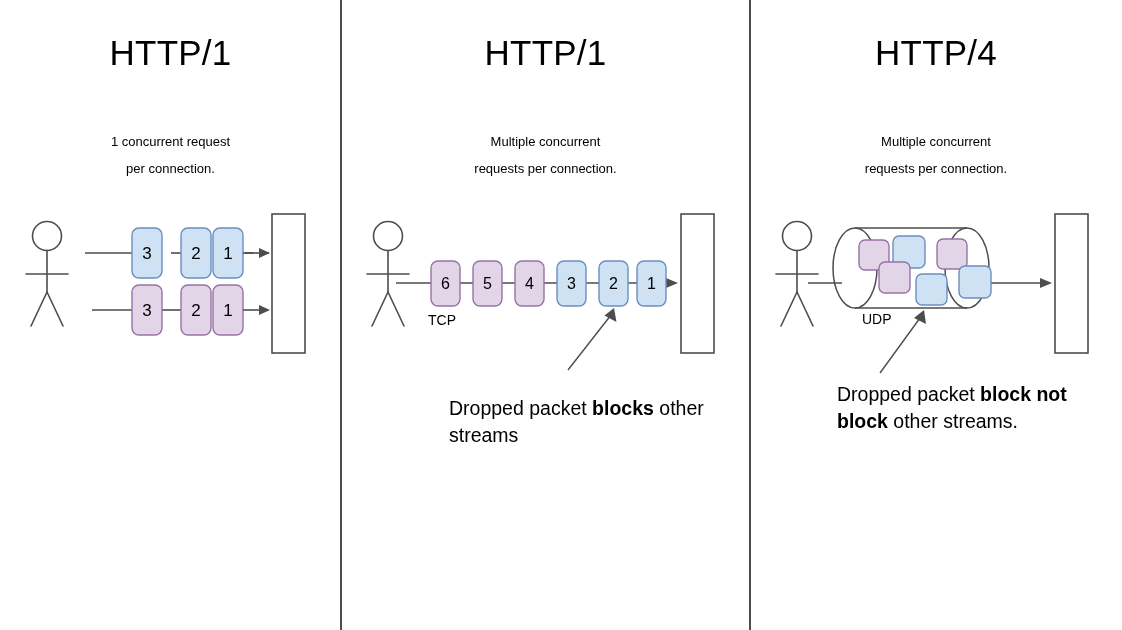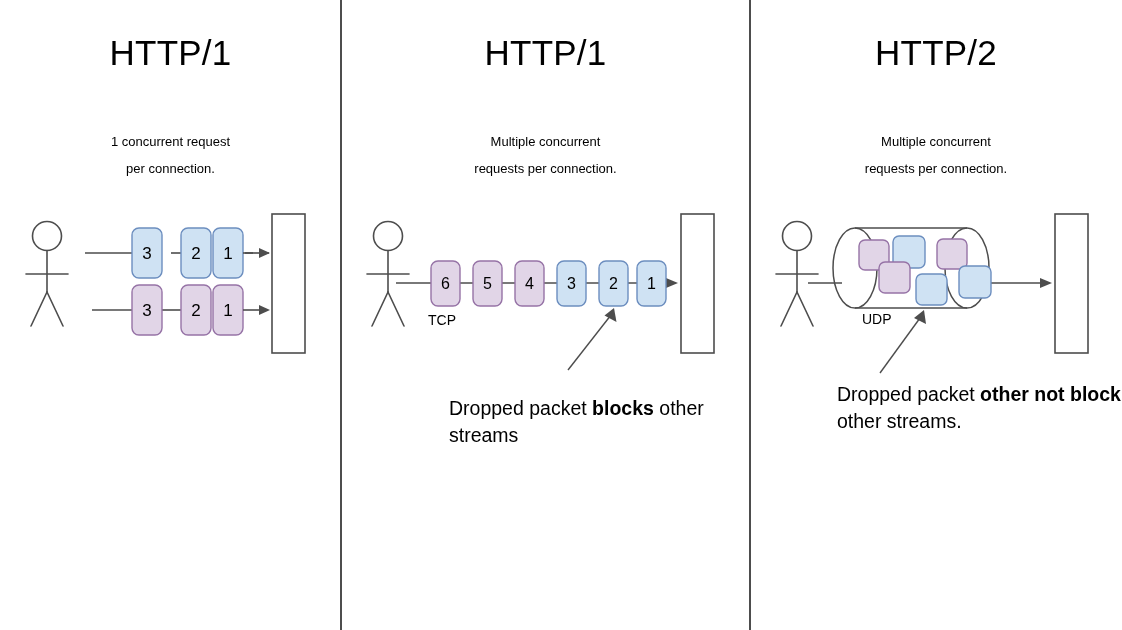--- a/index.html
+++ b/index.html
@@ -192,21 +192,21 @@
     </div>
 
     <div class="proto-label" id="tcp-label" style="left:87px;top:312px;">TCP</div>
 
     <div class="note" style="left:108px;top:378px;margin-top:17px;">
       <span>Dropped packet </span><b>blocks</b><span> other streams</span>
     </div>
   </div>
 
   <div class="panel" id="panel-3">
-    <div class="title">HTTP/2</div>
+    <div class="title">HTTP/4</div>
     <div class="subtitle">
       <span class="ln">Multiple concurrent</span>
       <span class="ln">requests per connection.</span>
     </div>
 
     <div class="svgwrap">
       <svg width="372" height="630" viewBox="0 0 372 630" xmlns="http://www.w3.org/2000/svg">
         <g fill="none" stroke="#4d4d4d" stroke-width="1.6" stroke-linecap="round">
           <circle cx="47" cy="236" r="14.5"></circle>
           <line x1="47" y1="250.5" x2="47" y2="292"></line>
@@ -239,20 +239,20 @@
         <g>
           <line x1="130" y1="373" x2="170" y2="318" stroke="#4d4d4d" stroke-width="1.4"></line>
           <polygon points="174,310 176,324 164,318" fill="#4d4d4d"></polygon>
         </g>
       </svg>
     </div>
 
     <div class="proto-label" id="udp-label" style="left:112px;top:311px;">UDP</div>
 
     <div class="note" style="left:87px;top:381px;">
-      <span>Dropped packet </span><b>other</b><span> </span><b>not block</b><span> other streams.</span>
+      <span>Dropped packet </span><b>block</b><span> </span><b>not block</b><span> other streams.</span>
     </div>
   </div>
 
   <div class="divider" id="divider-1"></div>
   <div class="divider" id="divider-2"></div>
 
 </div>
 
 </body></html>

